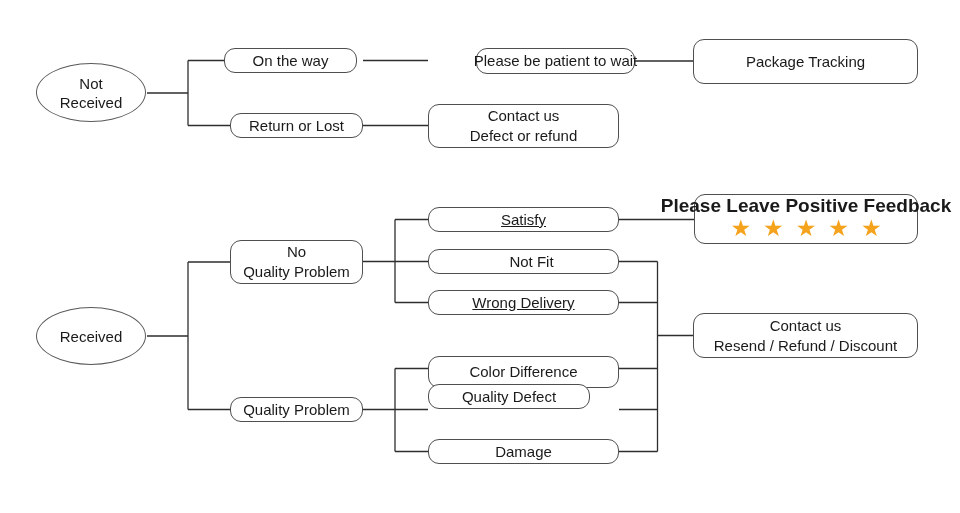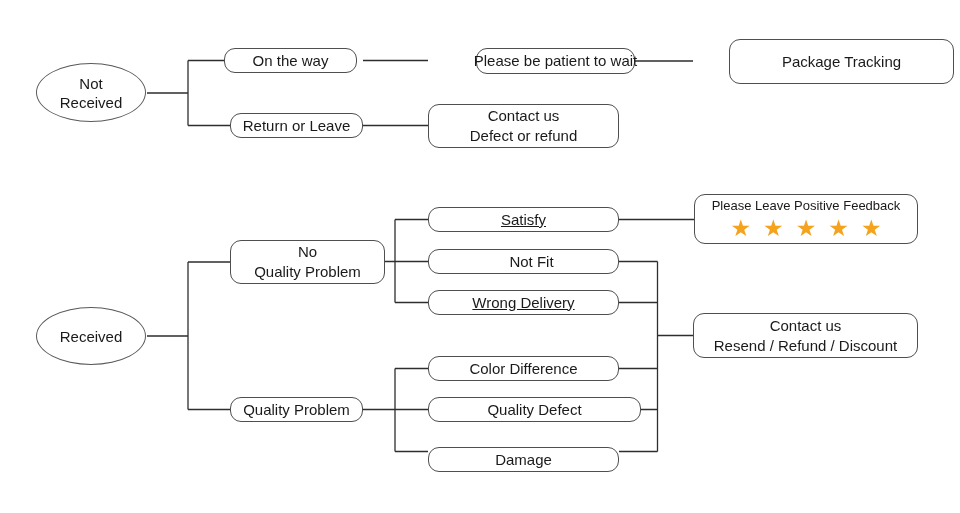--- a/index.html
+++ b/index.html
@@ -43,23 +43,24 @@
     box-sizing: border-box;
   }
   .ellipse {
     border-radius: 50%;
     border-width: 1.1px;
     border-color: #5a5a5a;
     line-height: 19px;
     text-align: right;
   }
   .feedback-label {
-    font-size: 13px;
+    font-size: 19px;
     line-height: 17px;
     white-space: nowrap;
+    font-weight: bold;
   }
   .stars {
     color: #F5A21C;
     font-size: 23px;
     line-height: 26px;
     letter-spacing: 12px;
     margin-top: 1px;
     padding-left: 12px; 
   }
   .nowrap { white-space: nowrap; }
@@ -85,24 +86,24 @@
 
   <div class="node ellipse" style="left:36px; top:307px; width:110px; height:58px;">
     <span>Received</span>
   </div>
 
   <div class="node" style="left:224px; top:48px; width:133px; height:25px;">
     <span class="nowrap">On the way</span>
   </div>
 
   <div class="node" style="left:230px; top:113px; width:133px; height:25px;">
-    <span class="nowrap">Return or Leave</span>
+    <span class="nowrap">Return or Lost</span>
   </div>
 
-  <div class="node" style="left:230px; top:240px; width:155px; height:44px;">
+  <div class="node" style="left:230px; top:240px; width:133px; height:44px;">
     <span>No</span>
     <span>Quality Problem</span>
   </div>
 
   <div class="node" style="left:230px; top:397px; width:133px; height:25px;">
     <span class="nowrap">Quality Problem</span>
   </div>
 
   <div class="node" style="left:428px; top:48px; width:159px; height:26px;margin-left:48px;">
     <span class="nowrap">Please be patient to wait</span>
@@ -118,33 +119,33 @@
   </div>
 
   <div class="node" style="left:428px; top:249px; width:191px; height:25px;padding-left:16px;">
     <span class="nowrap">Not Fit</span>
   </div>
 
   <div class="node" style="left:428px; top:290px; width:191px; height:25px;text-decoration:underline;">
     <span class="nowrap">Wrong Delivery</span>
   </div>
 
-  <div class="node" style="left:428px; top:356px; width:191px; height:25px;">
+  <div class="node" style="left:428px; top:356px; width:191px; height:32px;">
     <span class="nowrap">Color Difference</span>
   </div>
 
-  <div class="node" style="left:428px; top:397px; width:213px; height:25px;">
+  <div class="node" style="left:428px; top:384px; width:162px; height:25px;">
     <span class="nowrap">Quality Defect</span>
   </div>
 
-  <div class="node" style="left:428px; top:439px; width:191px; height:25px;margin-top:8px;">
+  <div class="node" style="left:428px; top:439px; width:191px; height:25px;">
     <span class="nowrap">Damage</span>
   </div>
 
-  <div class="node" style="left:693px; top:39px; width:225px; height:45px;margin-left:36px;">
+  <div class="node" style="left:693px; top:39px; width:225px; height:45px;">
     <span>Package Tracking</span>
   </div>
 
   <div class="node" style="left:694px; top:194px; width:224px; height:50px;">
     <span class="feedback-label">Please Leave Positive Feedback</span>
     <span class="stars">★★★★★</span>
   </div>
 
   <div class="node" style="left:693px; top:313px; width:225px; height:45px;">
     <span>Contact us</span>

